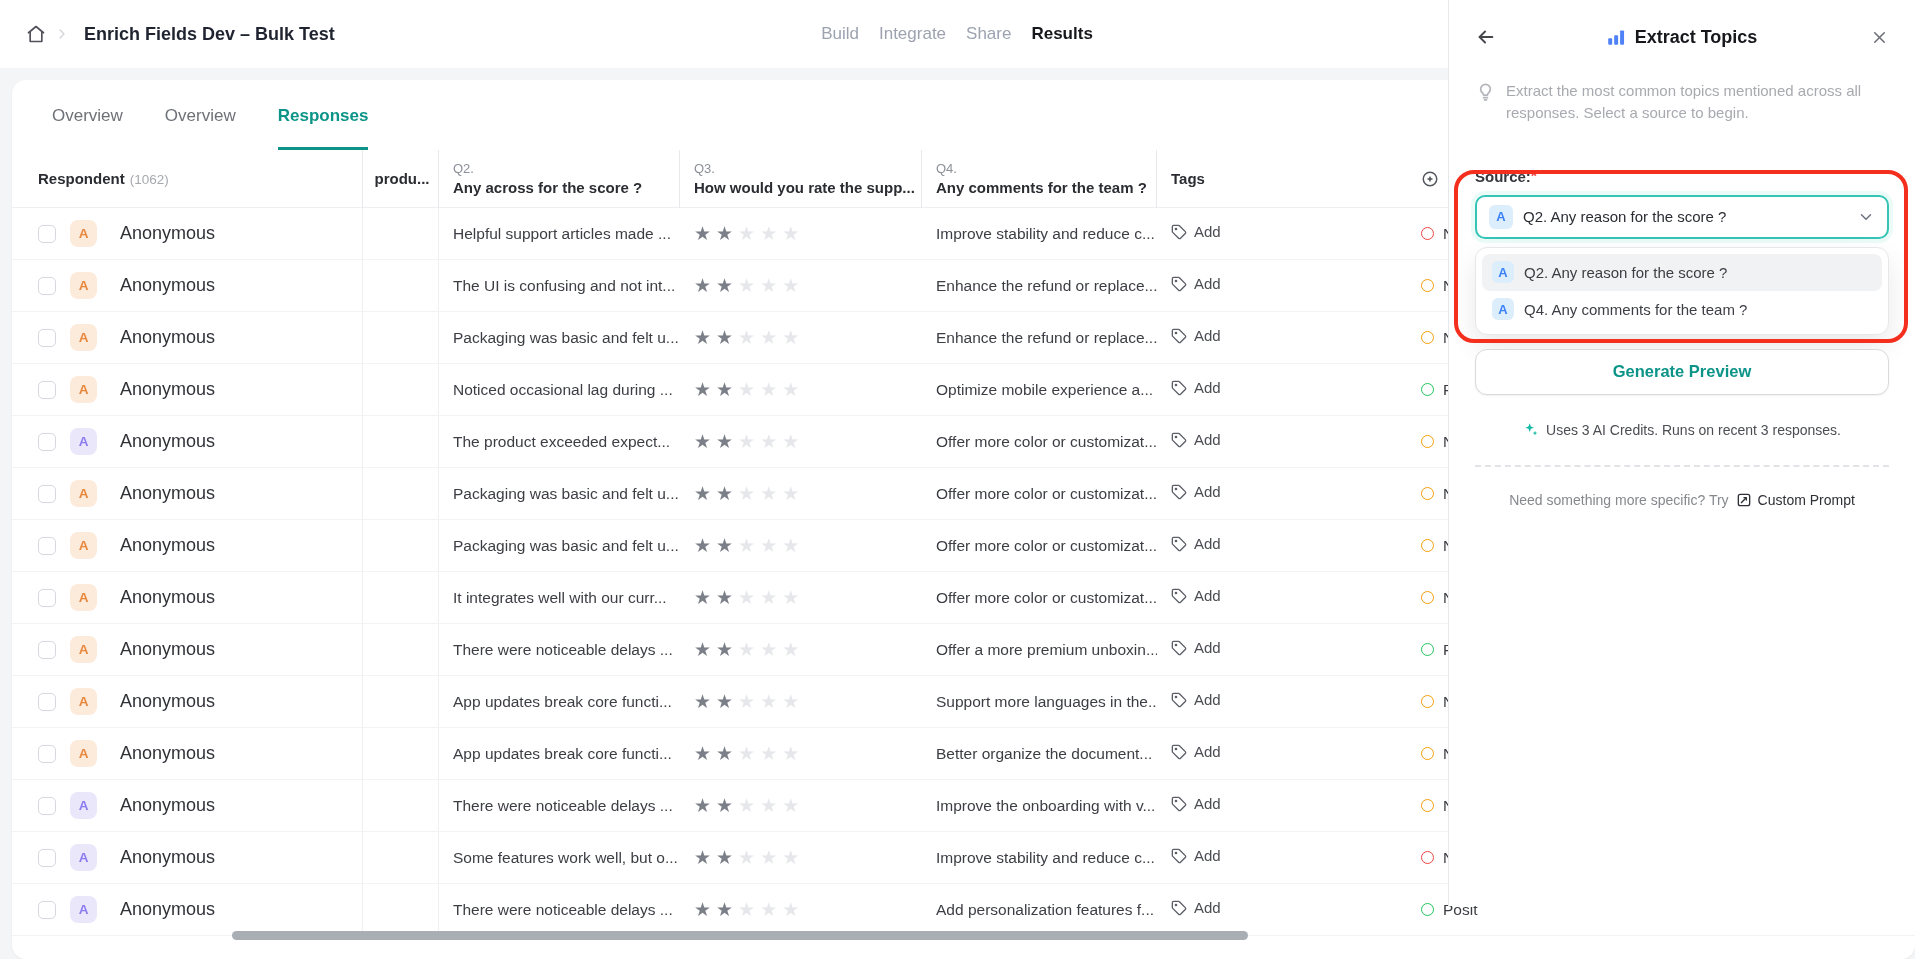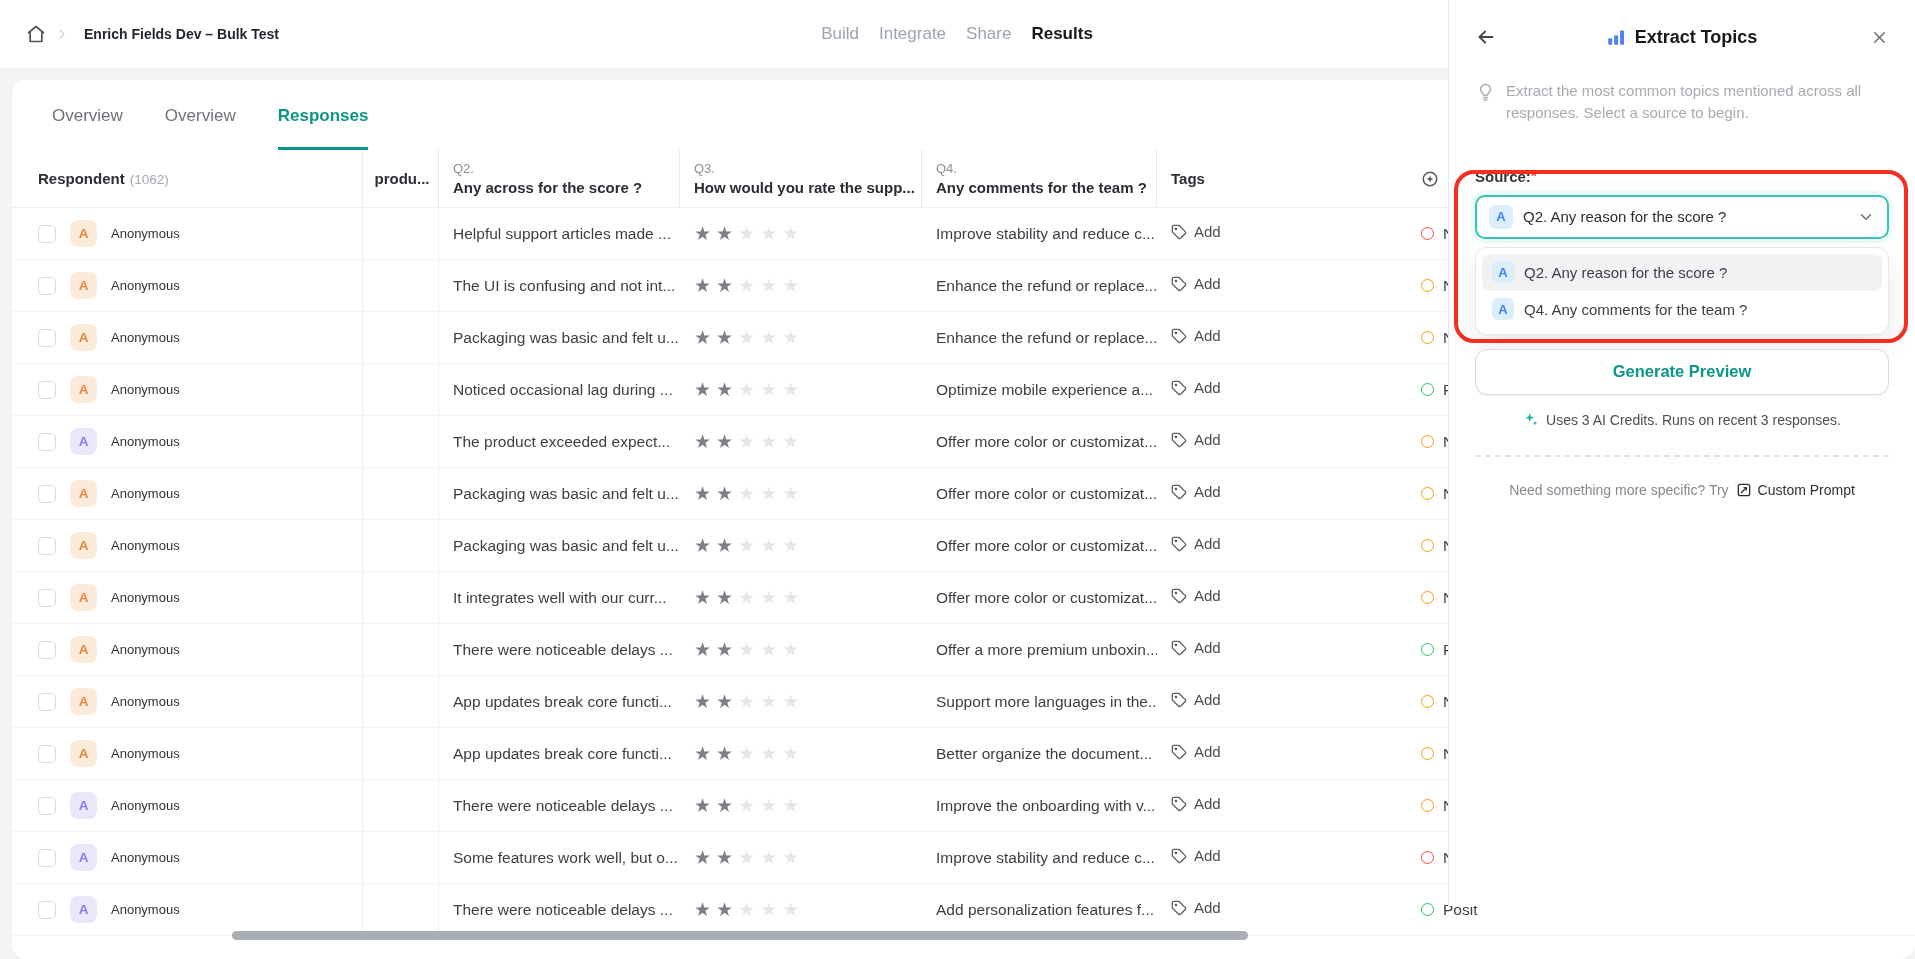--- a/index.html
+++ b/index.html
@@ -13,21 +13,21 @@
   svg { display: block; }
   .ic { stroke: currentColor; fill: none; stroke-width: 2; stroke-linecap: round; stroke-linejoin: round; }
 
   
   .topbar {
     position: absolute; top: 0; left: 0; width: 100%; height: 68px;
     background: #fff; display: flex; align-items: center; padding: 0 26px;
   }
   .home-btn { color: #52525b; width: 20px; height: 20px; cursor: pointer; }
   .crumb { color: #d4d4d8; width: 16px; height: 16px; margin: 0 8px; }
-  .tb-title { font-size: 14px; font-weight: 700; color: #1f2430; margin-left: 6px; }
+  .tb-title { font-size: 18px; font-weight: 700; color: #1f2430; margin-left: 6px; }
   .top-nav { position: absolute; left: 957px; transform: translateX(-50%); display: flex; gap: 20px; }
   .nav-item { font-size: 17px; color: #9ca3af; font-weight: 500; cursor: pointer; }
   .nav-item.active { color: #17181c; font-weight: 700; }
 
   
   .card {
     position: absolute; left: 12px; top: 80px; width: 1903px; height: 879px;
     background: #fff; border-radius: 14px; overflow: hidden;
     box-shadow: 0 1px 3px rgba(0,0,0,0.05);
   }
@@ -51,21 +51,21 @@
   .qnum { font-size: 13px; color: #8b8f98; margin-bottom: 3px; }
   .qlabel { font-size: 15px; color: #2b2d33; font-weight: 600; white-space: nowrap; overflow: hidden; }
   .th-plain { font-size: 15px; color: #2b2d33; font-weight: 600; }
   .thead .c-q, .thead .c-partial { border-right: 1px solid #e7e9ec; height: 58px; display: flex; flex-direction: column; justify-content: center; }
   .thead .c-partial { padding-left: 3px; border-left: 1px solid #e7e9ec; }
 
   .checkbox { width: 18px; height: 18px; border: 1.5px solid #d6d8dd; border-radius: 5px; background: #fff; flex-shrink: 0; cursor: pointer; }
   .avatar { width: 27px; height: 27px; border-radius: 8px; display: flex; align-items: center; justify-content: center; font-size: 13.5px; font-weight: 700; flex-shrink: 0; }
   .avatar.orange { background: #fcebdb; color: #e8873c; }
   .avatar.purple { background: #eae7fb; color: #8b7cf0; }
-  .rname { font-size: 13px; color: #303238; }
+  .rname { font-size: 18px; color: #303238; margin-left: 9px; }
   .cell-text { font-size: 15.5px; color: #3c3e44; }
 
   .stars { font-size: 19px; letter-spacing: 5px; line-height: 1; }
   .star { color: #e6e7ea; }
   .star.filled { color: #7b7f88; }
 
   .addtag { display: inline-flex; align-items: center; gap: 7px; color: #4b4d53; font-size: 15px; cursor: pointer; }
   .addtag svg { width: 16px; height: 16px; color: #5b5e66; }
 
   .dot { width: 13px; height: 13px; border-radius: 50%; border: 1.7px solid #999; flex-shrink: 0; }
@@ -111,21 +111,21 @@
   .option .qbadge { width: 22px; height: 22px; }
 
   .generate-btn {
     margin: 14px 26px 0; width: calc(100% - 52px); height: 46px;
     border: 1px solid #d8dade; border-radius: 12px; background: #fff;
     color: #0d9488; font-weight: 700; font-size: 16.5px;
     display: flex; align-items: center; justify-content: center;
     box-shadow: 0 1px 2px rgba(0,0,0,0.06); cursor: pointer;
     font-family: "Liberation Sans", sans-serif;
   }
-  .credits { margin-top: 17px; display: flex; justify-content: center; align-items: flex-end; gap: 7px; font-size: 14px; color: #4b4d52; }
+  .credits { margin-top: 27px; display: flex; justify-content: center; align-items: flex-end; gap: 7px; font-size: 14px; color: #4b4d52; }
   .sparkle { width: 16px; height: 16px; color: #14b8a6; }
   .dashed { margin: 27px 26px 0; border-top: 2px dashed #e2e3e7; }
   .panel-footer { margin-top: 25px; display: flex; justify-content: center; align-items: center; gap: 7px; font-size: 14px; color: #86888e; }
   .custom-prompt { display: inline-flex; align-items: center; gap: 6px; color: #2e3036; font-weight: 500; cursor: pointer; }
   .custom-prompt svg { width: 16px; height: 16px; }
 
   .annotation {
     position: absolute; left: 5px; top: 170px; width: 454px; height: 173px;
     border: 4px solid #f42f1e; border-radius: 20px; pointer-events: none; z-index: 30;
   }

